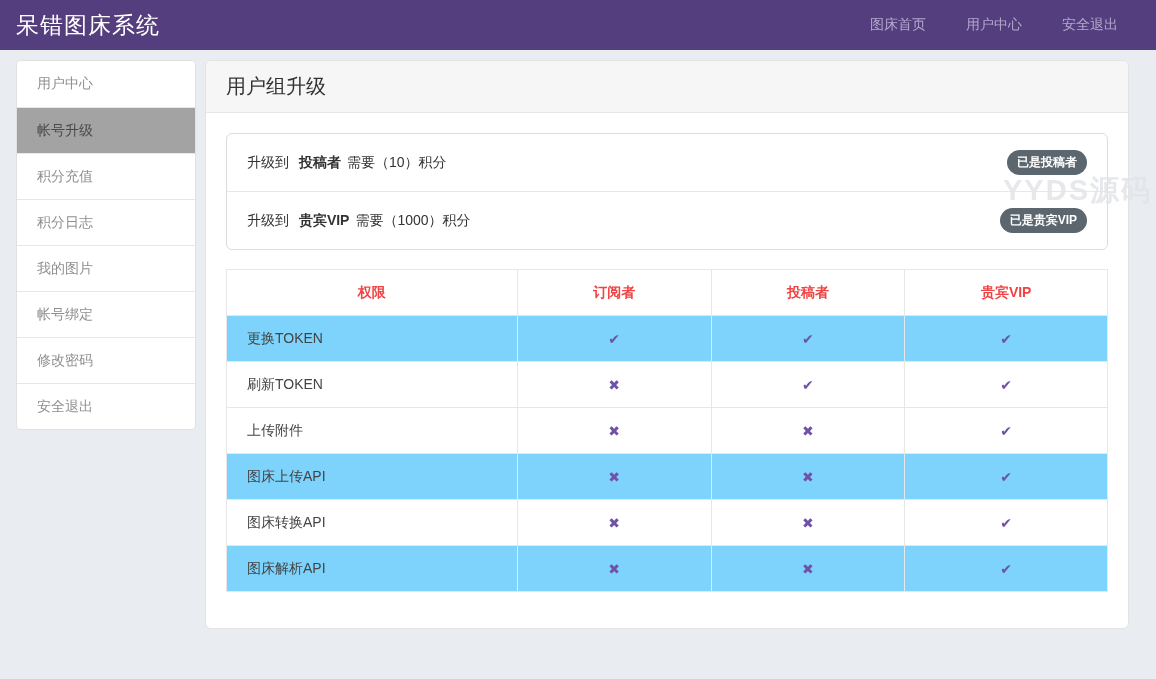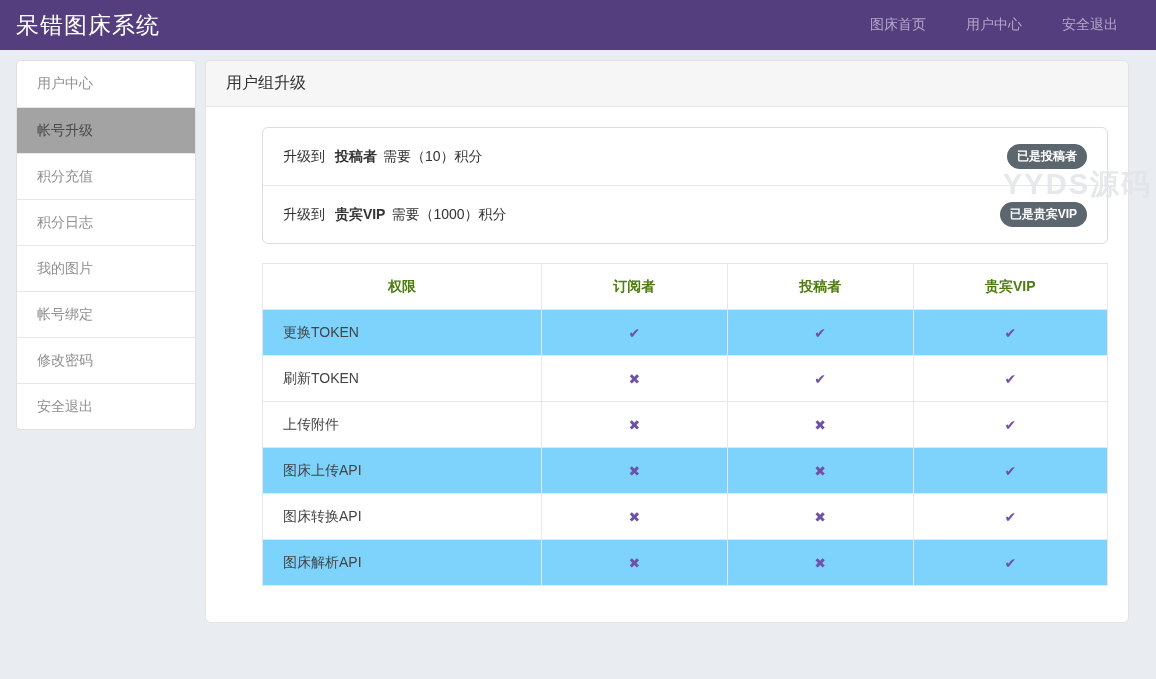--- a/index.html
+++ b/index.html
@@ -72,26 +72,25 @@
     background:#ffffff;
     border:1px solid #e3e3e3;
     border-radius:6px;
   }
   .panel-header {
     padding:12px 20px;
     background:#f6f6f6;
     border-bottom:1px solid #e7e7e7;
     border-radius:6px 6px 0 0;
     color:#333;
-    font-size:16px;
+    font-size:20px;
   }
   .panel-body {
     position:relative;
     padding:20px 20px 36px 20px;
-    margin-left:36px;
   }
 
   
   .upgrade-box {
     border:1px solid #dcdcdc;
     border-radius:6px;
     margin-bottom:19px;
   }
   .up-row {
     display:flex;
@@ -130,21 +129,21 @@
   table.perm-table {
     width:100%;
     border-collapse:collapse;
     border:1px solid #e7e7e7;
   }
   .perm-table th, .perm-table td {
     border:1px solid #e7e7e7;
     height:46px;
     font-size:14px;
   }
-  .perm-table th { text-align:center; font-weight:bold; color:#4d7c0f; background:#fff; }
+  .perm-table th { text-align:center; font-weight:bold; color:#ef4444; background:#fff; }
   .perm-table td.perm { text-align:left; padding-left:20px; color:#444; }
   .perm-table td.mark { text-align:center; }
   .perm-table tr.striped td { background:#7dd3fc; }
   .mark-glyph { font-size:14px; font-weight:bold; color:#6f51a8; }
 </style>
 </head>
 <body>
 
 <div class="topbar">
   <a class="brand">呆错图床系统</a>

